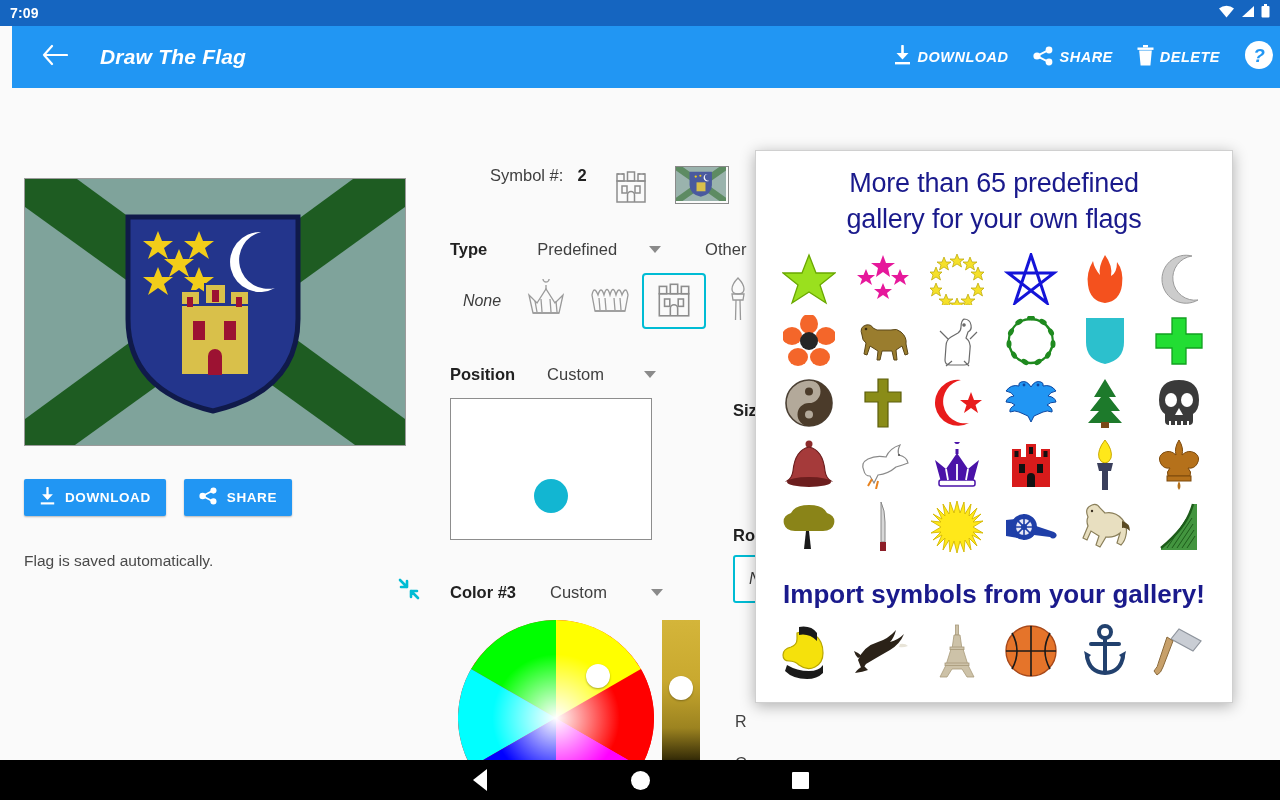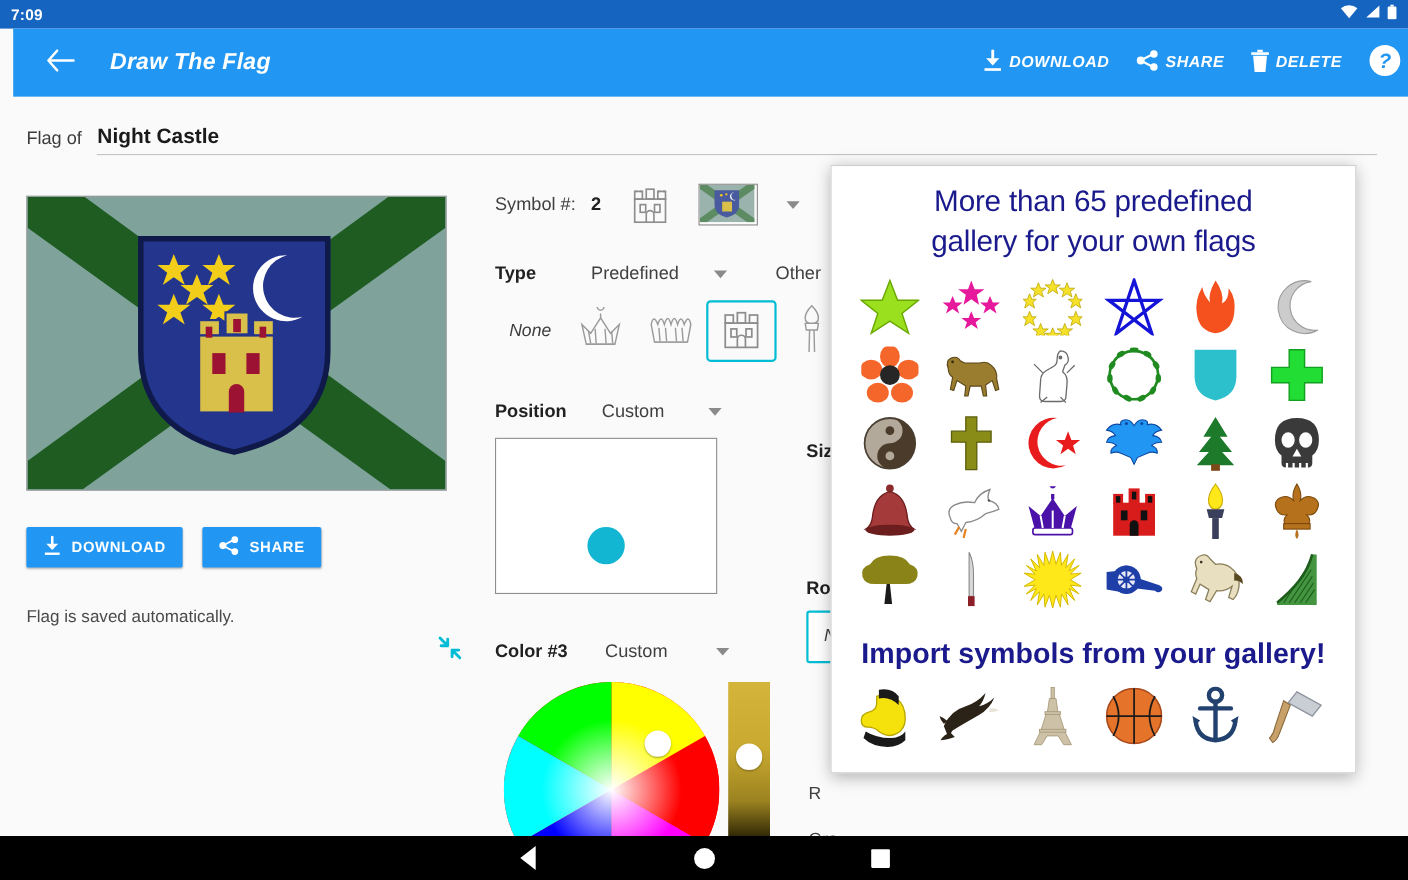--- a/index.html
+++ b/index.html
@@ -134,21 +134,21 @@
   .lbl-bold { font-size: 16.5px; font-weight: bold; color: #212121; }
   .lbl-norm { font-size: 16.5px; color: #3f3f3f; }
   .caret {
     width: 0; height: 0;
     border-left: 6px solid transparent;
     border-right: 6px solid transparent;
     border-top: 7px solid #8a8a8a;
     cursor: pointer;
   }
 
-  .symbolnum-row { display: flex; align-items: center; gap: 0; }
+  .symbolnum-row { display: flex; gap: 0; margin-left: 40px; }
   .sym-thumb-icon { width: 40px; height: 40px; margin-left: 24px; }
   .flag-thumb {
     width: 52px; height: 36px; margin-left: 24px;
     border: 1px solid #8a8a8a; overflow: hidden; position: relative;
     cursor: pointer;
   }
 
   .type-row { margin-top: 34px; display: flex; align-items: center; }
 
   .symbol-strip {
@@ -379,26 +379,20 @@
             <circle cx="15" cy="15" r="14" fill="#fff"></circle>
             <text x="15" y="22" font-size="19" font-weight="bold" text-anchor="middle" fill="#2196f3" font-family="Liberation Sans, sans-serif">?</text>
           </svg>
         </span>
       </div>
     </div>
   </div>
 
   <div class="content">
 
-    <div class="flagof-row">
-      <span class="flagof-label">Flag of</span>
-      <div class="flagof-field">
-        <span class="flagof-value">Night Castle</span>
-      </div>
-    </div>
 
     <div class="leftpanel">
 
       <div class="flag-preview">
         <svg width="380" height="266" viewBox="0 0 380 266">
           <rect x="0" y="0" width="380" height="266" fill="#7fa39b"></rect>
           <path d="M0 0 L52 0 L380 240 L380 266 L330 266 L0 28 Z" fill="#1e5c22"></path>
           <path d="M380 0 L328 0 L0 240 L0 266 L50 266 L380 28 Z" fill="#1e5c22"></path>
 
           <path d="M103 38 L273 38 L273 140 Q273 212 188 232 Q103 212 103 140 Z" fill="#23358c" stroke="#101a4a" stroke-width="5"></path>

